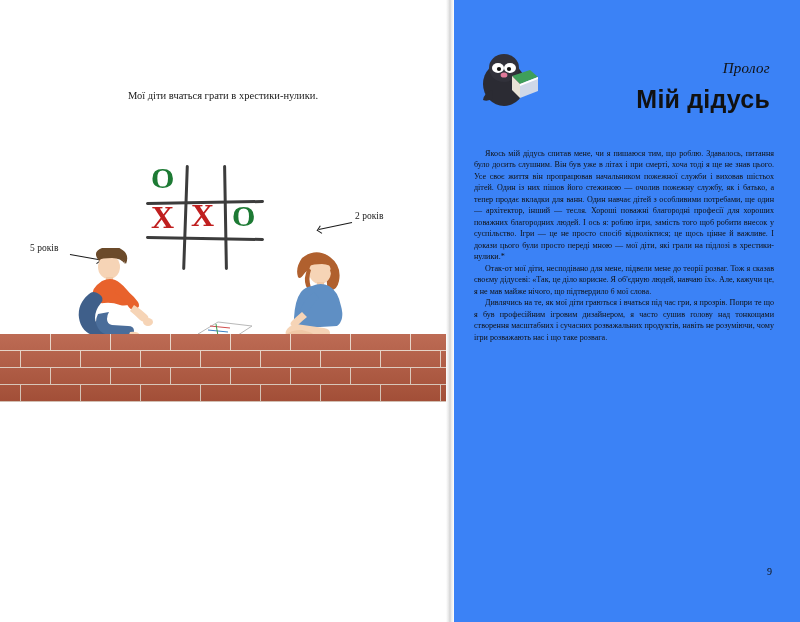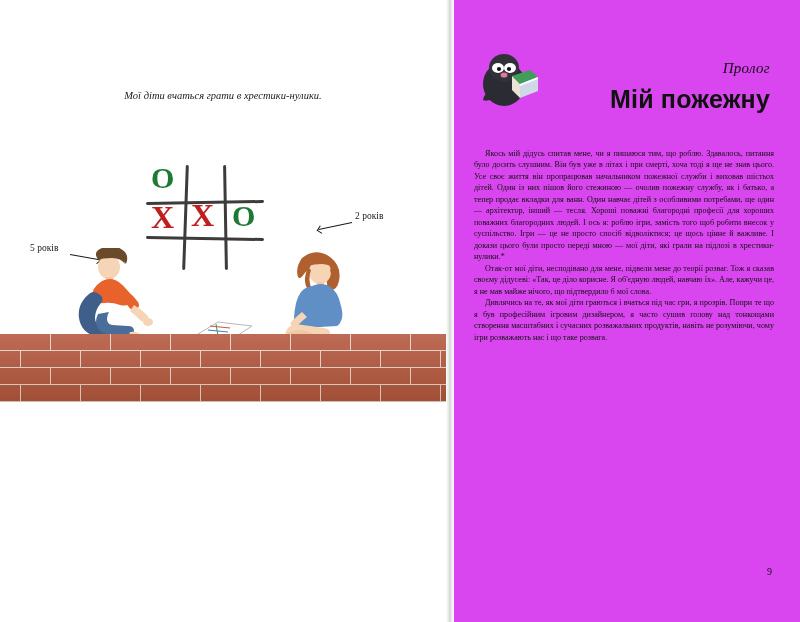--- a/index.html
+++ b/index.html
@@ -28,21 +28,20 @@
     height: 622px;
     background: #ffffff;
     overflow: hidden;
   }
   .caption {
     position: absolute;
     top: 90px;
     left: 0;
     width: 446px;
     text-align: center;
-    font-style: italic;
     font-size: 10.5px;
     color: #1a1a1a;
     font-family: "Liberation Serif", serif;
   }
 
   
   .wall {
     position: absolute;
     left: 0;
     top: 334px;
@@ -146,21 +145,21 @@
     width: 8px;
     height: 622px;
     background: linear-gradient(90deg, #ffffff 0%, #e2e2e2 40%, #cfcfcf 50%, #e6e6e6 62%, #ffffff 100%);
   }
 
   
   .page-right {
     position: relative;
     width: 346px;
     height: 622px;
-    background: #d946ef;
+    background: #3b82f6;
     overflow: hidden;
   }
   .prolog {
     position: absolute;
     right: 30px;
     top: 60px;
     font-size: 15px;
     font-style: italic;
     font-family: "Liberation Serif", serif;
     color: #111;
@@ -350,21 +349,21 @@
         <path d="M16 40 q-8 3 -9 10 q5 2 10 -2 z" fill="#2b2b33"></path>
 
         <polygon points="36,26 54,20 62,27 44,34" fill="#3f9f5a"></polygon>
         <polygon points="36,26 44,34 44,48 36,40" fill="#e9e3d6"></polygon>
         <polygon points="44,34 62,27 62,41 44,48" fill="#cfd8e8"></polygon>
         <polygon points="44,34 62,27 62,29 44,36" fill="#ffffff"></polygon>
       </svg>
     </div>
 
     <div class="prolog">Пролог</div>
-    <div class="chapter-title">Мій пожежну</div>
+    <div class="chapter-title">Мій дідусь</div>
 
     <div class="body-text">
       <p>Якось мій дідусь спитав мене, чи я пишаюся тим, що роблю. Здавалось, питання було досить слушним. Він був уже в літах і при смерті, хоча тоді я ще не знав цього. Усе своє життя він пропрацював начальником пожежної служби і виховав шістьох дітей. Один із них пішов його стежиною — очолив пожежну службу, як і батько, а тепер продає вкладки для ванн. Один навчає дітей з особливими потребами, ще один — архітектор, інший — тесля. Хороші поважні благородні професії для хороших поважних благородних людей. І ось я: роблю ігри, замість того щоб робити внесок у суспільство. Ігри — це не просто спосіб відволіктися; це щось цінне й важливе. І докази цього були просто переді мною — мої діти, які грали на підлозі в хрестики-нулики.*</p>
       <p>Отак-от мої діти, несподівано для мене, підвели мене до теорії розваг. Тож я сказав своєму дідусеві: «Так, це діло корисне. Я об'єдную людей, навчаю їх». Але, кажучи це, я не мав майже нічого, що підтвердило б мої слова.</p>
       <p>Дивлячись на те, як мої діти граються і вчаться під час гри, я прозрів. Попри те що я був професійним ігровим дизайнером, я часто сушив голову над тонкощами створення масштабних і сучасних розважальних продуктів, навіть не розуміючи, чому ігри розважають нас і що таке розвага.</p>
     </div>
 
     <div class="page-number">9</div>
   </div>
 

